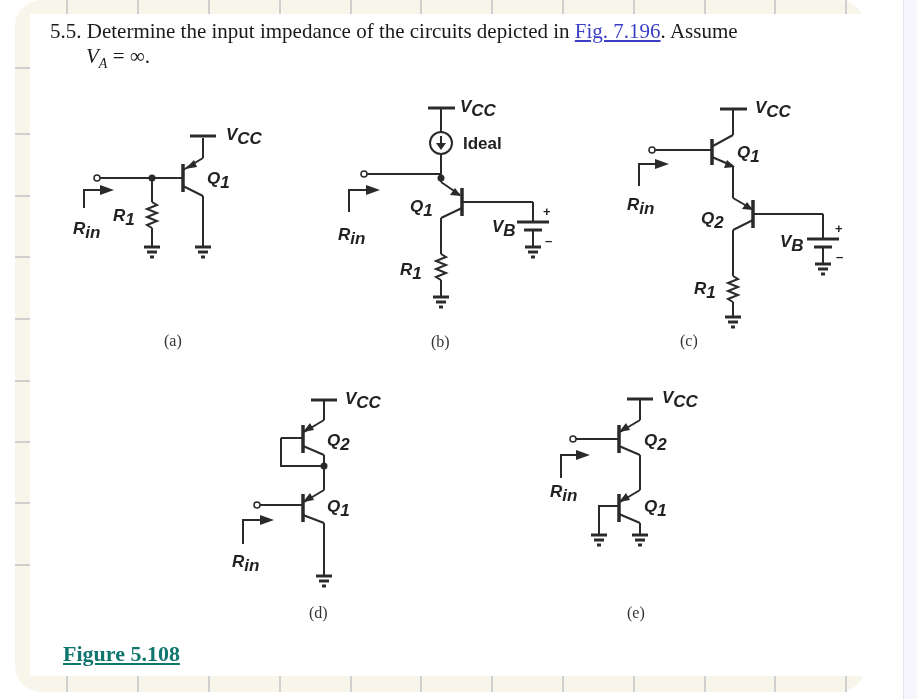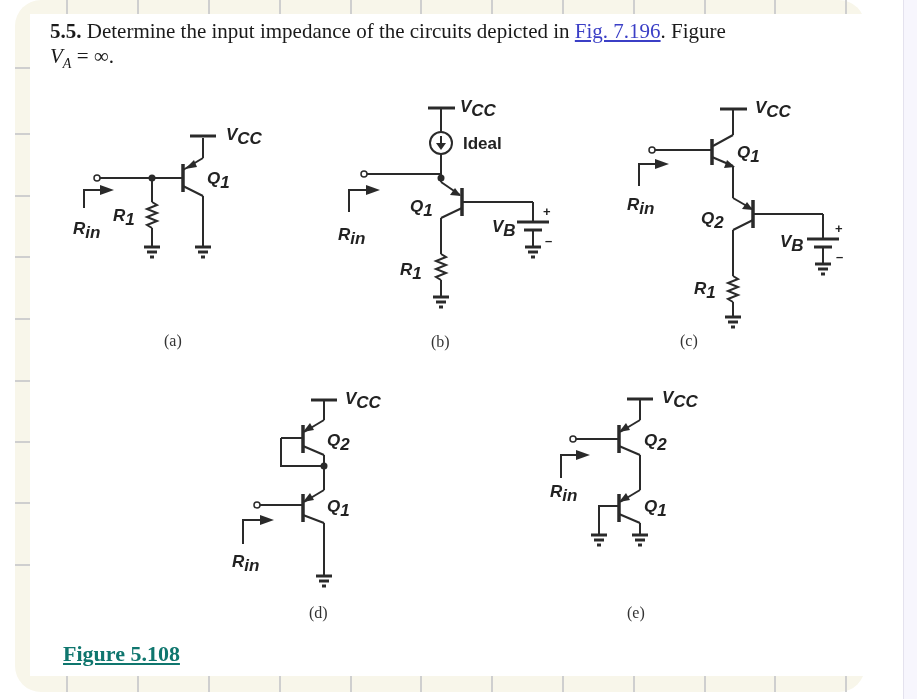--- a/index.html
+++ b/index.html
@@ -19,23 +19,23 @@
   .tick-bot { position:absolute; top:676px; width:2px; height:16px; background:#cfcfcf; }
   .tick-left { position:absolute; left:15px; width:15px; height:2px; background:#cfcfcf; }
   .scroll-track {
     position:absolute; left:903px; top:0; width:14px; height:699px;
     background:#f7f6fd; border-left:1px solid #e4e2ee;
   }
   .problem {
     position:absolute; left:50px; top:19px; width:800px;
     font-size:21px; line-height:25px; color:#1a1a1a;
   }
-  .problem .num { font-weight:bold; }
+  .problem .num { font-weight:normal; }
   .problem a.fig-link { color:#3b3fc6; text-decoration:underline; }
-  .va { font-style:italic; }
+  .va { font-style:italic;margin-left:36px; }
   .va sub { font-size:14px; font-style:italic; }
   svg.circuits { position:absolute; left:0; top:0; }
   svg text.lbl { font-family:"Liberation Sans","DejaVu Sans",sans-serif; font-weight:bold; font-style:italic; font-size:17px; fill:#222; }
   svg text.plain { font-family:"Liberation Sans","DejaVu Sans",sans-serif; font-weight:bold; font-size:17px; fill:#222; }
   svg text.cap { font-family:"Liberation Serif","DejaVu Serif",serif; font-size:16px; fill:#333; }
   svg text.pm { font-family:"Liberation Sans","DejaVu Sans",sans-serif; font-weight:bold; font-size:13px; fill:#222; }
   .w { stroke:#2a2a2a; stroke-width:2; fill:none; }
   .base { stroke:#2a2a2a; stroke-width:3.5; fill:none; }
   .fill { fill:#2a2a2a; stroke:none; }
   .figure-link {
@@ -81,21 +81,21 @@
 <div class="tick-left" style="top:256px"></div>
 <div class="tick-left" style="top:318px"></div>
 <div class="tick-left" style="top:380px"></div>
 <div class="tick-left" style="top:441px"></div>
 <div class="tick-left" style="top:502px"></div>
 <div class="tick-left" style="top:564px"></div>
 
 <div class="scroll-track"></div>
 
 <div class="problem">
-  <span class="num">5.5.</span><span> Determine the input impedance of the circuits depicted in </span><a class="fig-link" href="#">Fig. 7.196</a><span>. Figure</span><br>
+  <span class="num">5.5.</span><span> Determine the input impedance of the circuits depicted in </span><a class="fig-link" href="#">Fig. 7.196</a><span>. Assume</span><br>
   <span class="va"><span>V</span><sub>A</sub></span><span> = ∞.</span>
 </div>
 
 <svg class="circuits" width="917" height="699" viewBox="0 0 917 699">
   <defs>
     <g id="gnd">
       <line x1="-8" y1="0" x2="8" y2="0" stroke="#2a2a2a" stroke-width="3"></line>
       <line x1="-5" y1="5" x2="5" y2="5" stroke="#2a2a2a" stroke-width="3"></line>
       <line x1="-2" y1="10" x2="2" y2="10" stroke="#2a2a2a" stroke-width="3"></line>
     </g>

